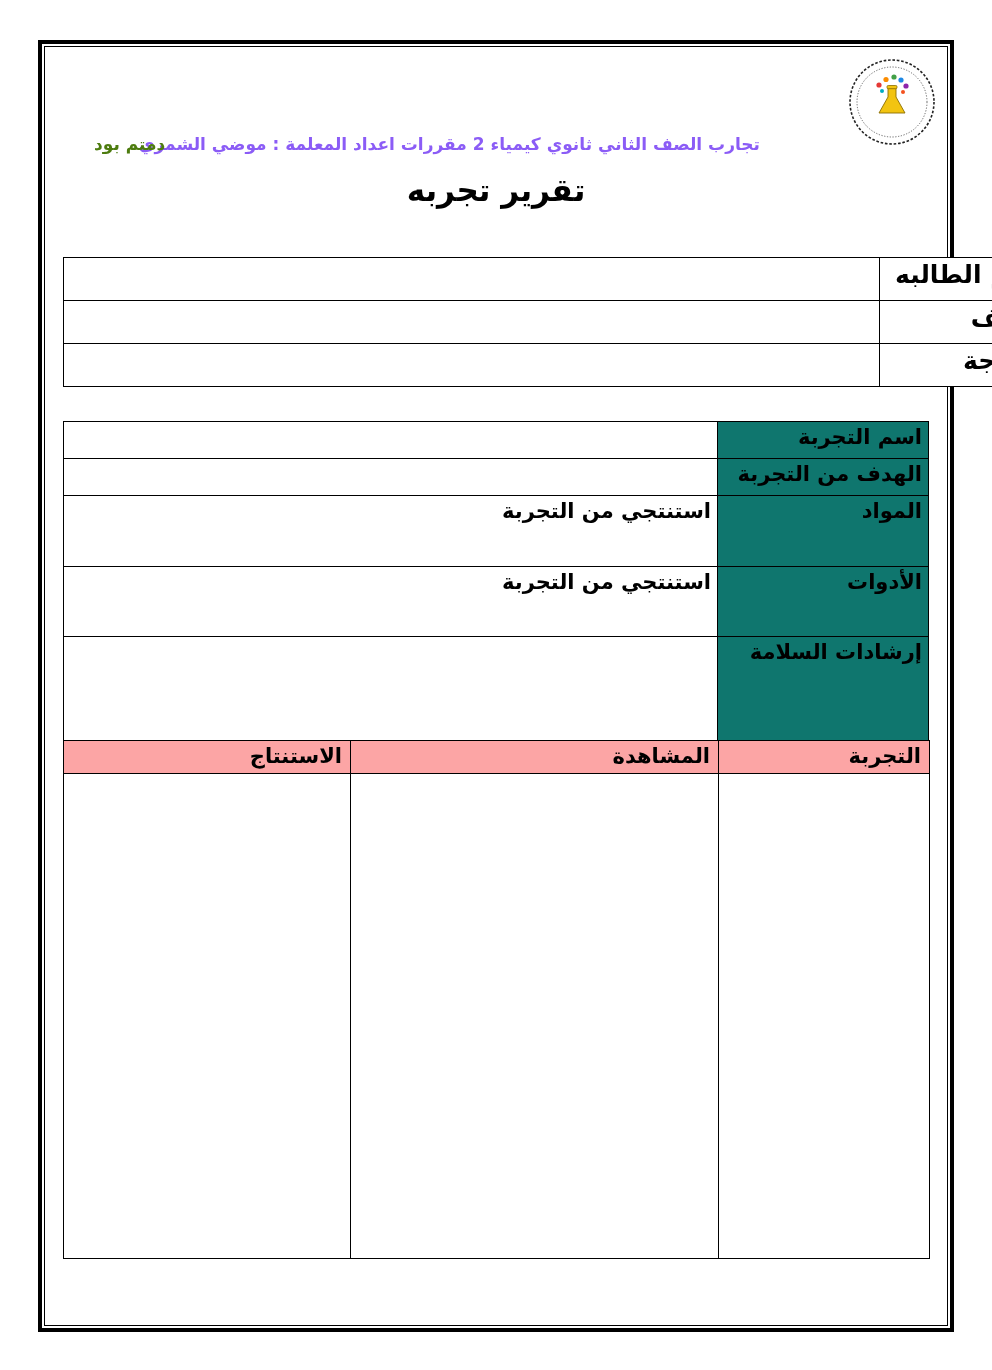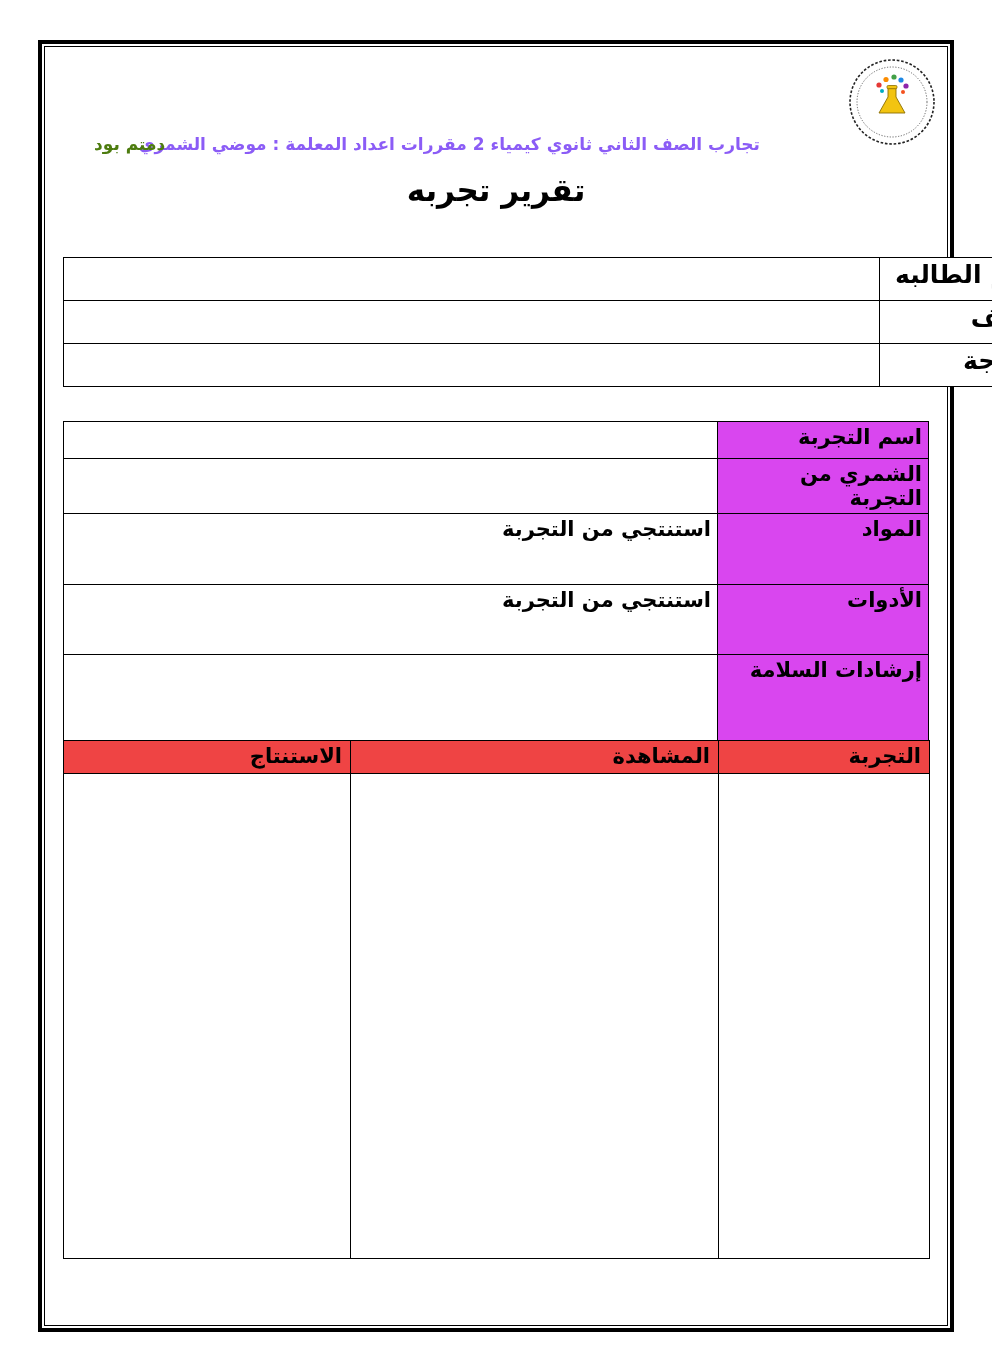--- a/index.html
+++ b/index.html
@@ -61,33 +61,33 @@
   }
 
   
   .student-table { left: 63px; top: 257px; width: 987px; }
   .student-table tr { height: 43px; }
   .student-table .label-cell { font-size: 25px; font-weight: bold; padding-top: 2px; }
 
   
   .exp-table { left: 63px; top: 421px; width: 866px; }
   .exp-table .label-cell {
-    background: #d946ef;
+    background: #0f766e;
     font-size: 21px; font-weight: bold;
   }
   .exp-table .value-cell { font-size: 21px; font-weight: bold; }
   .r37  { height: 37px; }
   .r71  { height: 71px; }
   .r70  { height: 70px; }
   .r104 { height: 120px; }
 
   
   .res-table { left: 63px; top: 740px; width: 866px; }
   .res-table .head-cell {
-    background: #ef4444;
+    background: #fca5a5;
     font-size: 21px; font-weight: bold;
     height: 33px; padding: 3px 8px; text-align: right;
   }
   .res-table .body-row { height: 485px; }
 </style>
 </head>
 <body>
 
 <div class="layer">
 
@@ -141,21 +141,21 @@
     <colgroup>
         <col style="width:211px">
         <col>
       </colgroup>
     <tbody>
         <tr class="r37">
       <td class="label-cell">اسم التجربة</td>
       <td class="value-cell"></td>
     </tr>
     <tr class="r37">
-      <td class="label-cell">الشمري من التجربة</td>
+      <td class="label-cell">الهدف من التجربة</td>
       <td class="value-cell"></td>
     </tr>
     <tr class="r71">
       <td class="label-cell">المواد</td>
       <td class="value-cell">استنتجي من التجربة</td>
     </tr>
     <tr class="r70">
       <td class="label-cell">الأدوات</td>
       <td class="value-cell">استنتجي من التجربة</td>
     </tr>

